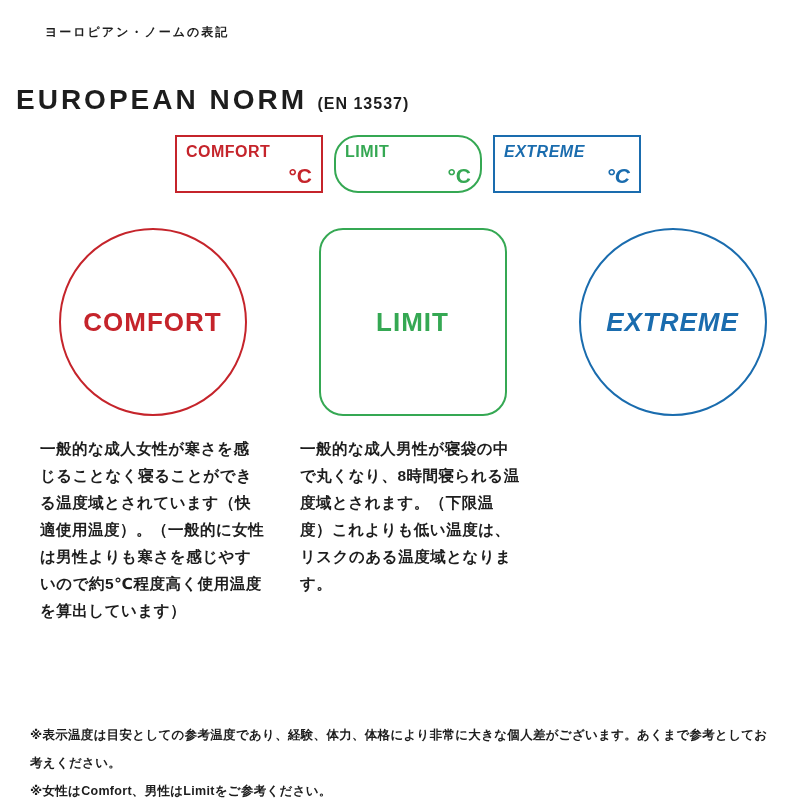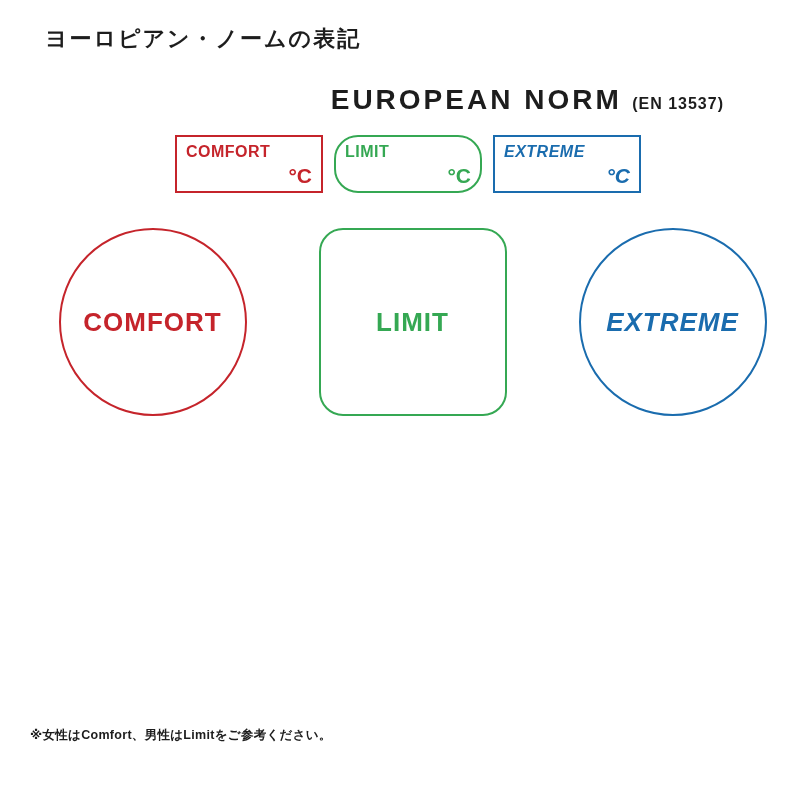--- a/index.html
+++ b/index.html
@@ -4,26 +4,26 @@
 <style>
   html,body{margin:0;padding:0;background:#ffffff;}
   body{
     width:800px;height:800px;position:relative;overflow:hidden;
     font-family:"Liberation Sans","DejaVu Sans",sans-serif;
     color:#1d1d1d;
   }
   
   .page-title{
     position:absolute;top:24px;left:45px;
-    font-size:22px;font-weight:bold;letter-spacing:2px;margin:0;
+    font-size:12px;font-weight:bold;letter-spacing:2px;margin:0;
   }
   
   .heading{
-    position:absolute;top:84px;left:4px;width:720px;
-    text-align:right;white-space:nowrap;
+    position:absolute;top:84px;left:16px;width:720px;
+    text-align:left;white-space:nowrap;
   }
   .heading-main{font-size:28px;font-weight:bold;letter-spacing:3px;}
   .heading-sub{font-size:16px;font-weight:bold;letter-spacing:1px;margin-left:6px;}
   
   .badges{
     position:absolute;top:135px;left:0;right:0;
     display:flex;justify-content:center;gap:11px;margin-left:16px;
   }
   .badge{
     width:148px;height:58px;box-sizing:border-box;border:2px solid;
@@ -86,28 +86,31 @@
     <span class="badge-label">EXTREME</span>
     <span class="badge-unit">°C</span>
   </div>
 </div>
 
 <div class="columns">
   <div class="col">
     <div class="circle comfort">
       <span class="circle-label">COMFORT</span>
     </div>
+    <p class="desc">一般的な成人女性が寒さを感じることなく寝ることができる温度域とされています（快適使用温度）。（一般的に女性は男性よりも寒さを感じやすいので約5℃程度高く使用温度を算出しています）</p>
   </div>
   <div class="col">
     <div class="circle limit">
       <span class="circle-label">LIMIT</span>
     </div>
+    <p class="desc">一般的な成人男性が寝袋の中で丸くなり、8時間寝られる温度域とされます。（下限温度）これよりも低い温度は、リスクのある温度域となります。</p>
   </div>
   <div class="col">
     <div class="circle extreme">
       <span class="circle-label">EXTREME</span>
     </div>
   </div>
 </div>
 
 <div class="footnotes">
+  <p>※表示温度は目安としての参考温度であり、経験、体力、体格により非常に大きな個人差がございます。あくまで参考としてお考えください。</p>
   <p>※女性はComfort、男性はLimitをご参考ください。</p>
 </div>
 
 </body></html>

